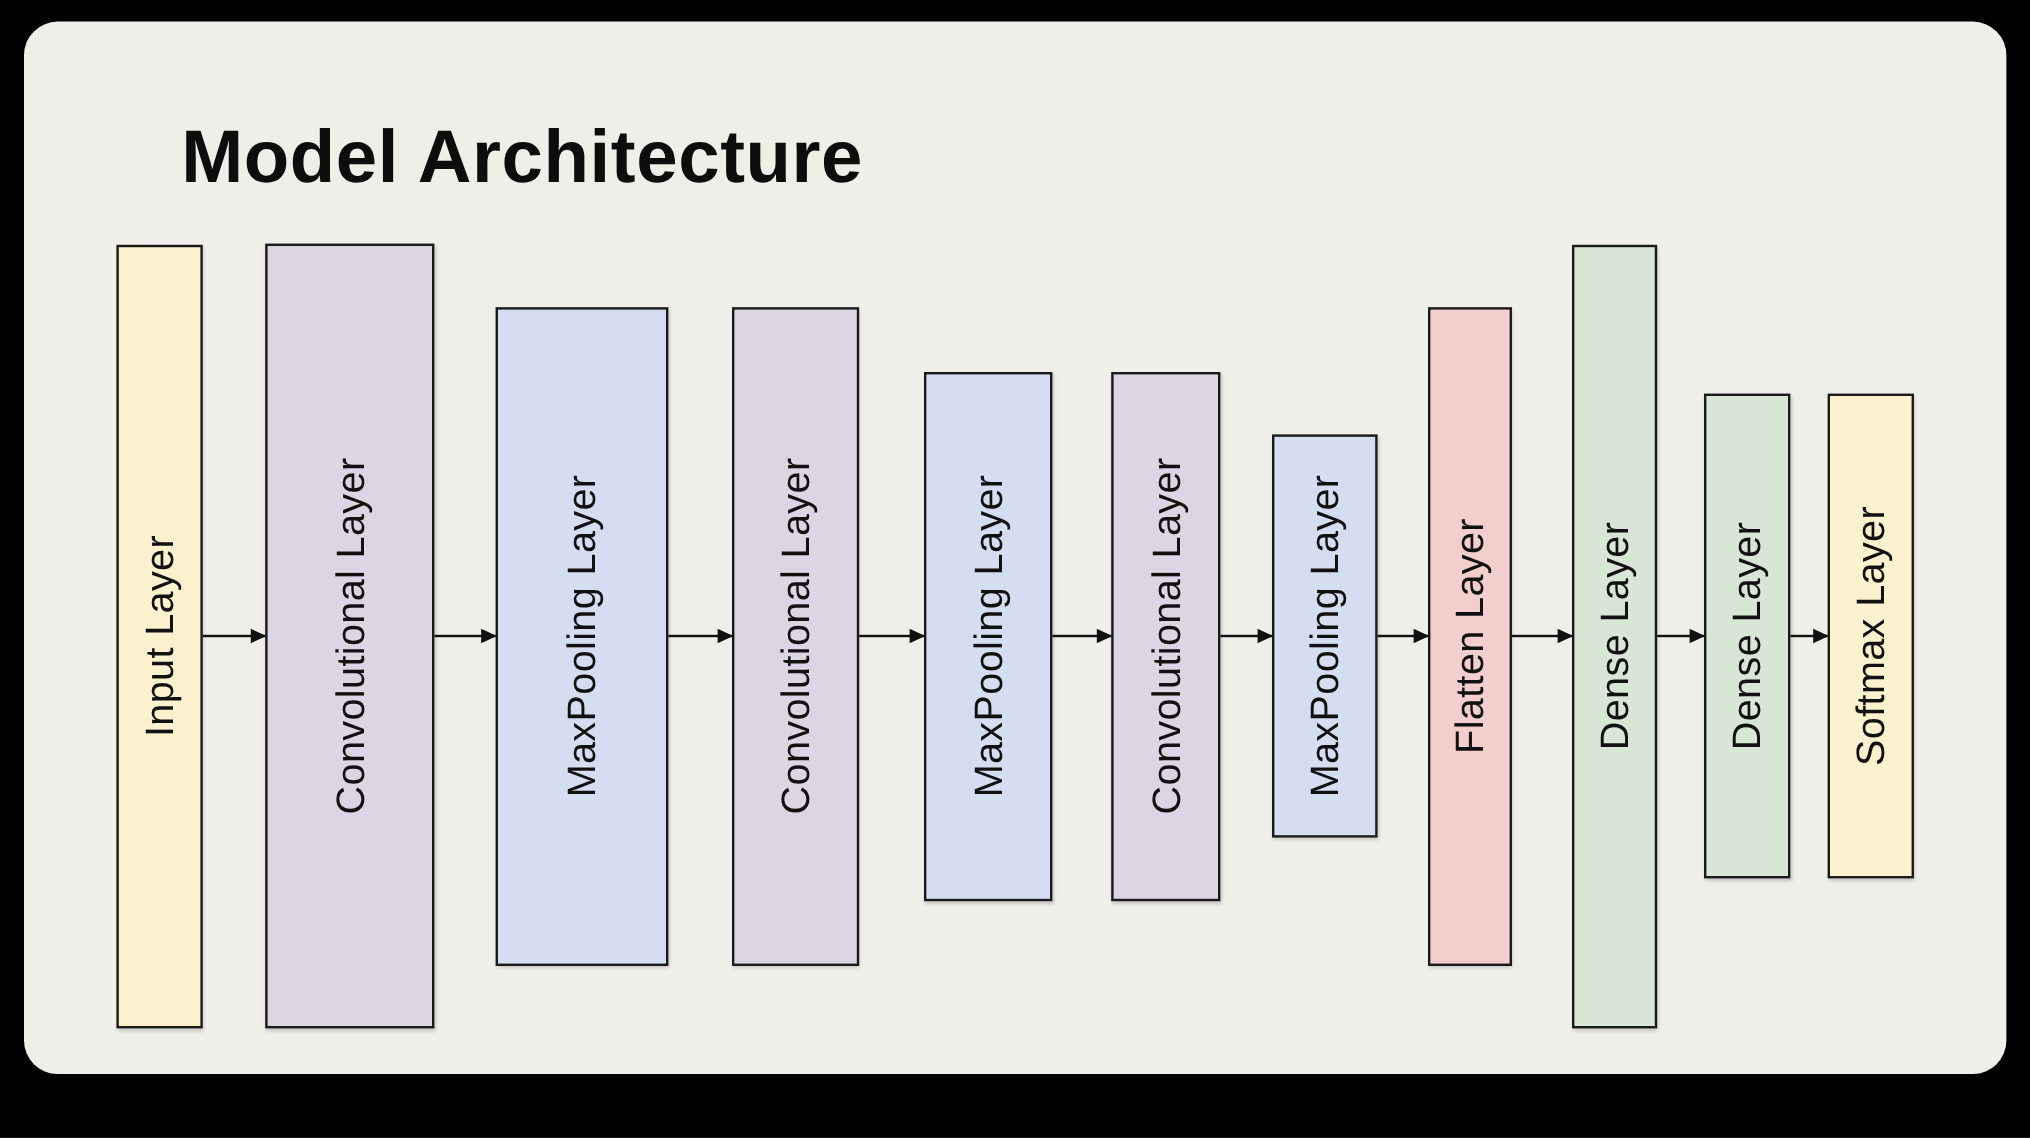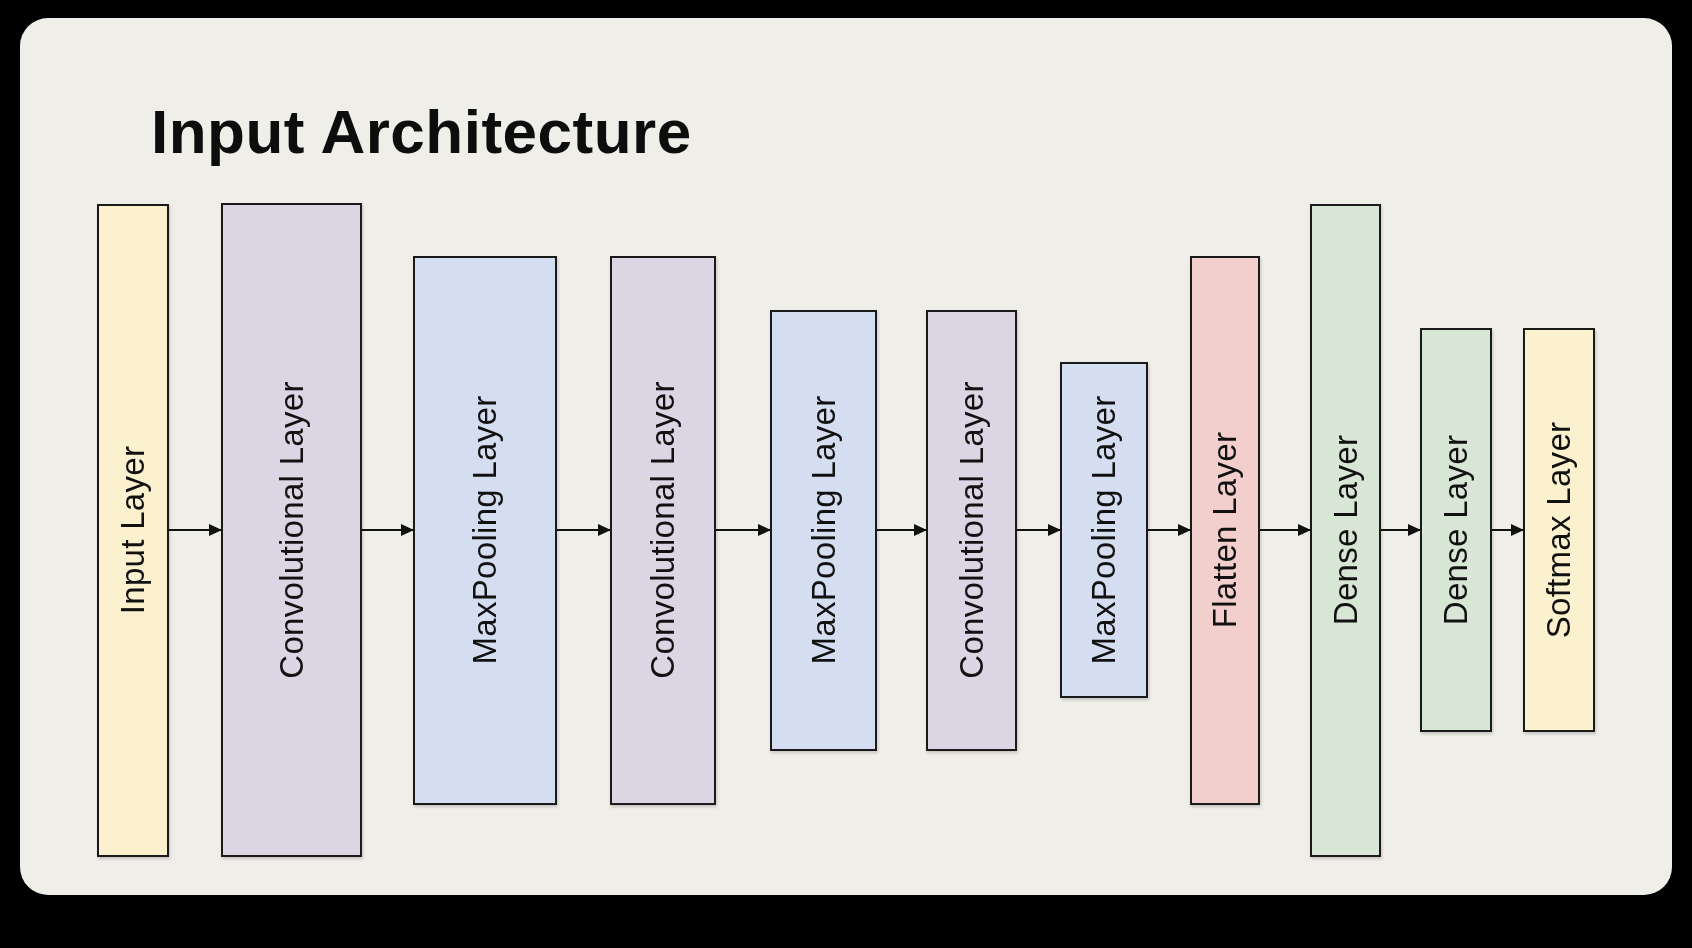--- a/index.html
+++ b/index.html
@@ -66,21 +66,21 @@
     border-left: 13px solid #111111;
     border-top: 6px solid transparent;
     border-bottom: 6px solid transparent;
   }
 </style>
 </head>
 <body>
 
 <div class="stage">
   <div class="card"></div>
-  <div class="title">Input Architecture</div>
+  <div class="title">Model Architecture</div>
   <div id="layers-root">
       <div class="layer-box" style="left: 97px; top: 203.5px; width: 72px; height: 653px; background: rgb(251, 241, 207);">
     <span class="label">Input Layer</span>
   </div>
       <div class="layer-box" style="left: 221px; top: 203px; width: 141px; height: 654px; background: rgb(220, 213, 228);">
     <span class="label">Convolutional Layer</span>
   </div>
       <div class="arrow" style="left: 169px; top: 530px; width: 52px; background: rgb(17, 17, 17);">
         <span class="head"></span>
       </div>

